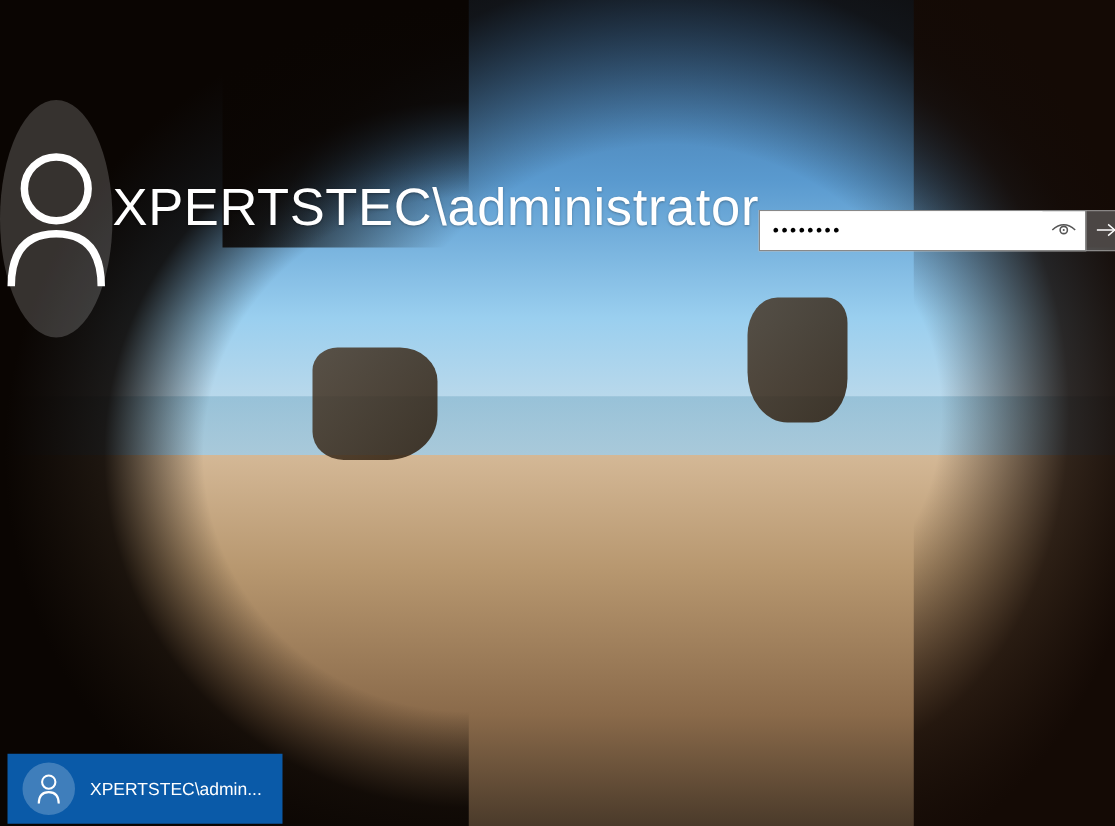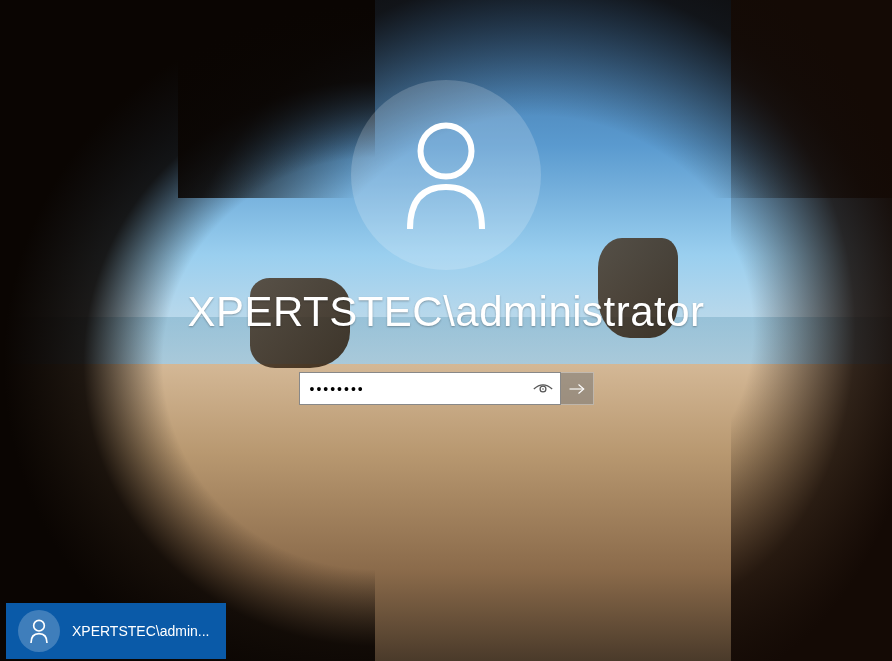--- a/index.html
+++ b/index.html
@@ -88,21 +88,21 @@
       background: linear-gradient(135deg, #4a3a2a 0%, #2a1a0a 100%);
       border-radius: 30% 20% 35% 40%;
       opacity: 0.85;
     }
     .login-container {
       position: absolute;
       top: 80px;
       left: 50%;
       transform: translateX(-50%);
       display: flex;
-      flex-direction: column;
+      flex-direction: row;
       align-items: center;
       width: 100%;
     }
     .avatar-circle {
       width: 190px;
       height: 190px;
       border-radius: 50%;
       background: rgba(255,255,255,0.18);
       display: flex;
       align-items: center;

